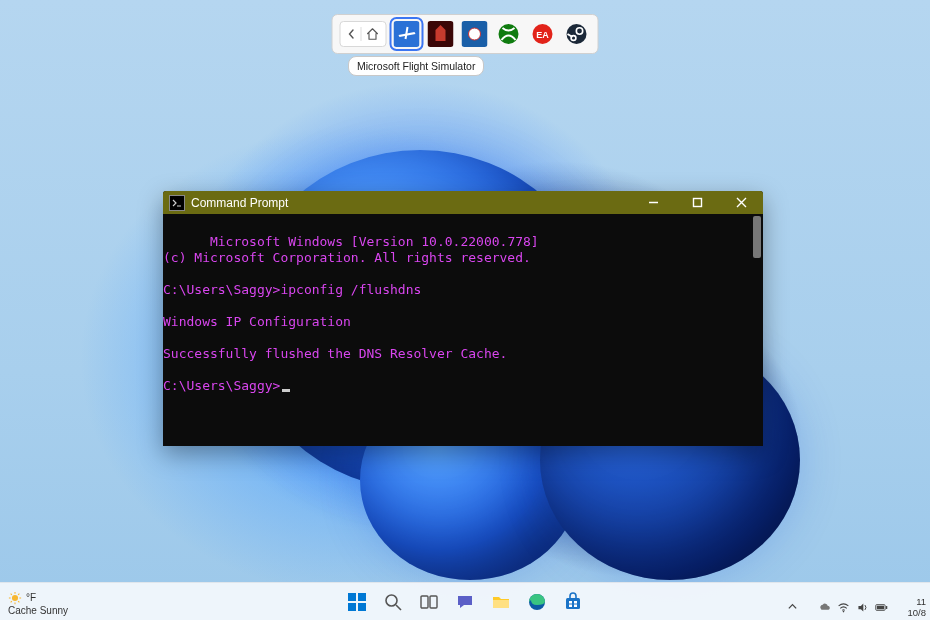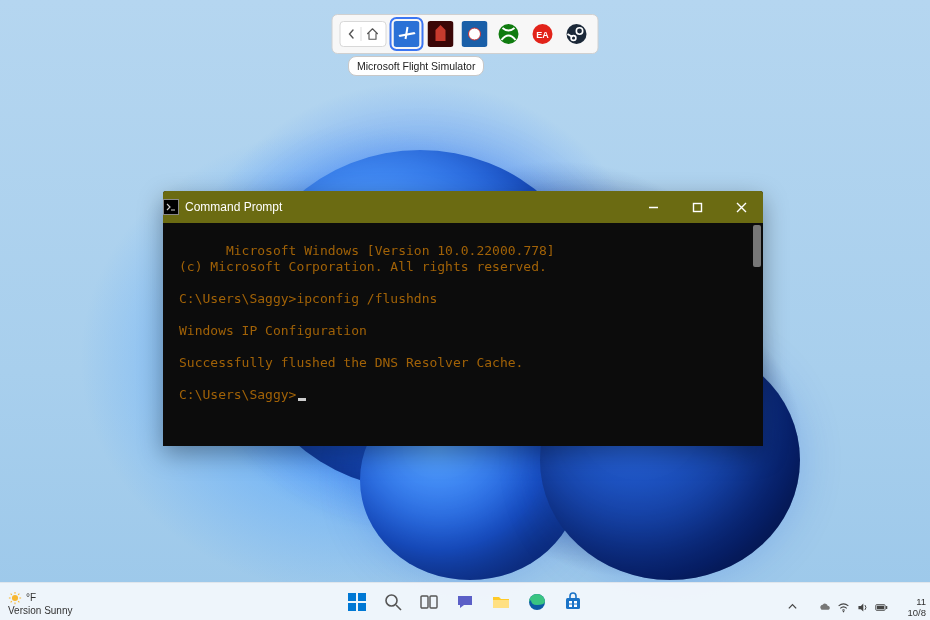--- a/index.html
+++ b/index.html
@@ -47,32 +47,33 @@
     padding: 3px 8px; font-size: 10.5px; color:#222;
   }
 
   
   .cmdwin {
     position: absolute; left: 163px; top: 191px; width: 600px; height: 255px;
     background: #0c0c0c; box-shadow: 0 8px 24px rgba(0,0,0,0.35);
     border-radius: 3px 3px 0 0; overflow: hidden;
   }
   .cmd-title {
-    height: 32px; background: #6b6b12;
+    height: 23px; background: #6b6b12;
     display: flex; align-items: center; color: #fff; font-size: 12px;
+    padding-left: 6px;
   }
   .cmd-title-icon { width:16px; height:16px; background:#000; border:1px solid #888; margin-right:6px; display:flex; align-items:center; justify-content:center; }
   .cmd-title-text { flex: 1; }
   .cmd-ctrl { width: 44px; height: 27px; display:flex; align-items:center; justify-content:center; cursor:pointer; }
   .cmd-ctrl svg { stroke:#fff; stroke-width:1.4; fill:none; width:11px; height:11px; }
   .cmd-body {
     position:relative; width:100%; height: calc(100% - 27px);
-    background:#0c0c0c; color:#a16207;
+    background:#0c0c0c; color:#d946ef;
     font-family: Consolas, "Lucida Console", monospace; font-size: 13px;
-    padding: 4px 16px; line-height: 16px; white-space: pre;
+    padding: 4px 0; line-height: 16px; white-space: pre;
   }
   .cmd-scroll { position:absolute; right:2px; top:2px; width:8px; height:42px; background:#777; border-radius:2px; }
   .cursor { display:inline-block; width:8px; height:3px; background:#ccc; vertical-align:-2px; margin-left:2px; }
 
   
   .taskbar {
     position:absolute; left:0; right:0; bottom:0; height:38px;
     background: rgba(245,248,252,0.92);
     border-top: 1px solid rgba(0,0,0,0.06);
     display:flex; align-items:center;
@@ -203,21 +204,21 @@
               <line x1="1" y1="8" x2="3" y2="8"></line>
               <line x1="13" y1="8" x2="15" y2="8"></line>
               <line x1="3" y1="3" x2="4.4" y2="4.4"></line>
               <line x1="11.6" y1="11.6" x2="13" y2="13"></line>
               <line x1="3" y1="13" x2="4.4" y2="11.6"></line>
               <line x1="11.6" y1="4.4" x2="13" y2="3"></line>
             </g>
           </svg>
         <span>°F</span>
       </div>
-      <div>Version Sunny</div>
+      <div>Cache Sunny</div>
     </div>
 
     <div class="tb-center">
       <div class="tb-item">
         <svg viewBox="0 0 20 20">
             <rect x="1" y="1" width="8" height="8" fill="#0078d4"></rect>
             <rect x="11" y="1" width="8" height="8" fill="#0078d4"></rect>
             <rect x="1" y="11" width="8" height="8" fill="#0078d4"></rect>
             <rect x="11" y="11" width="8" height="8" fill="#0078d4"></rect>
           </svg>

